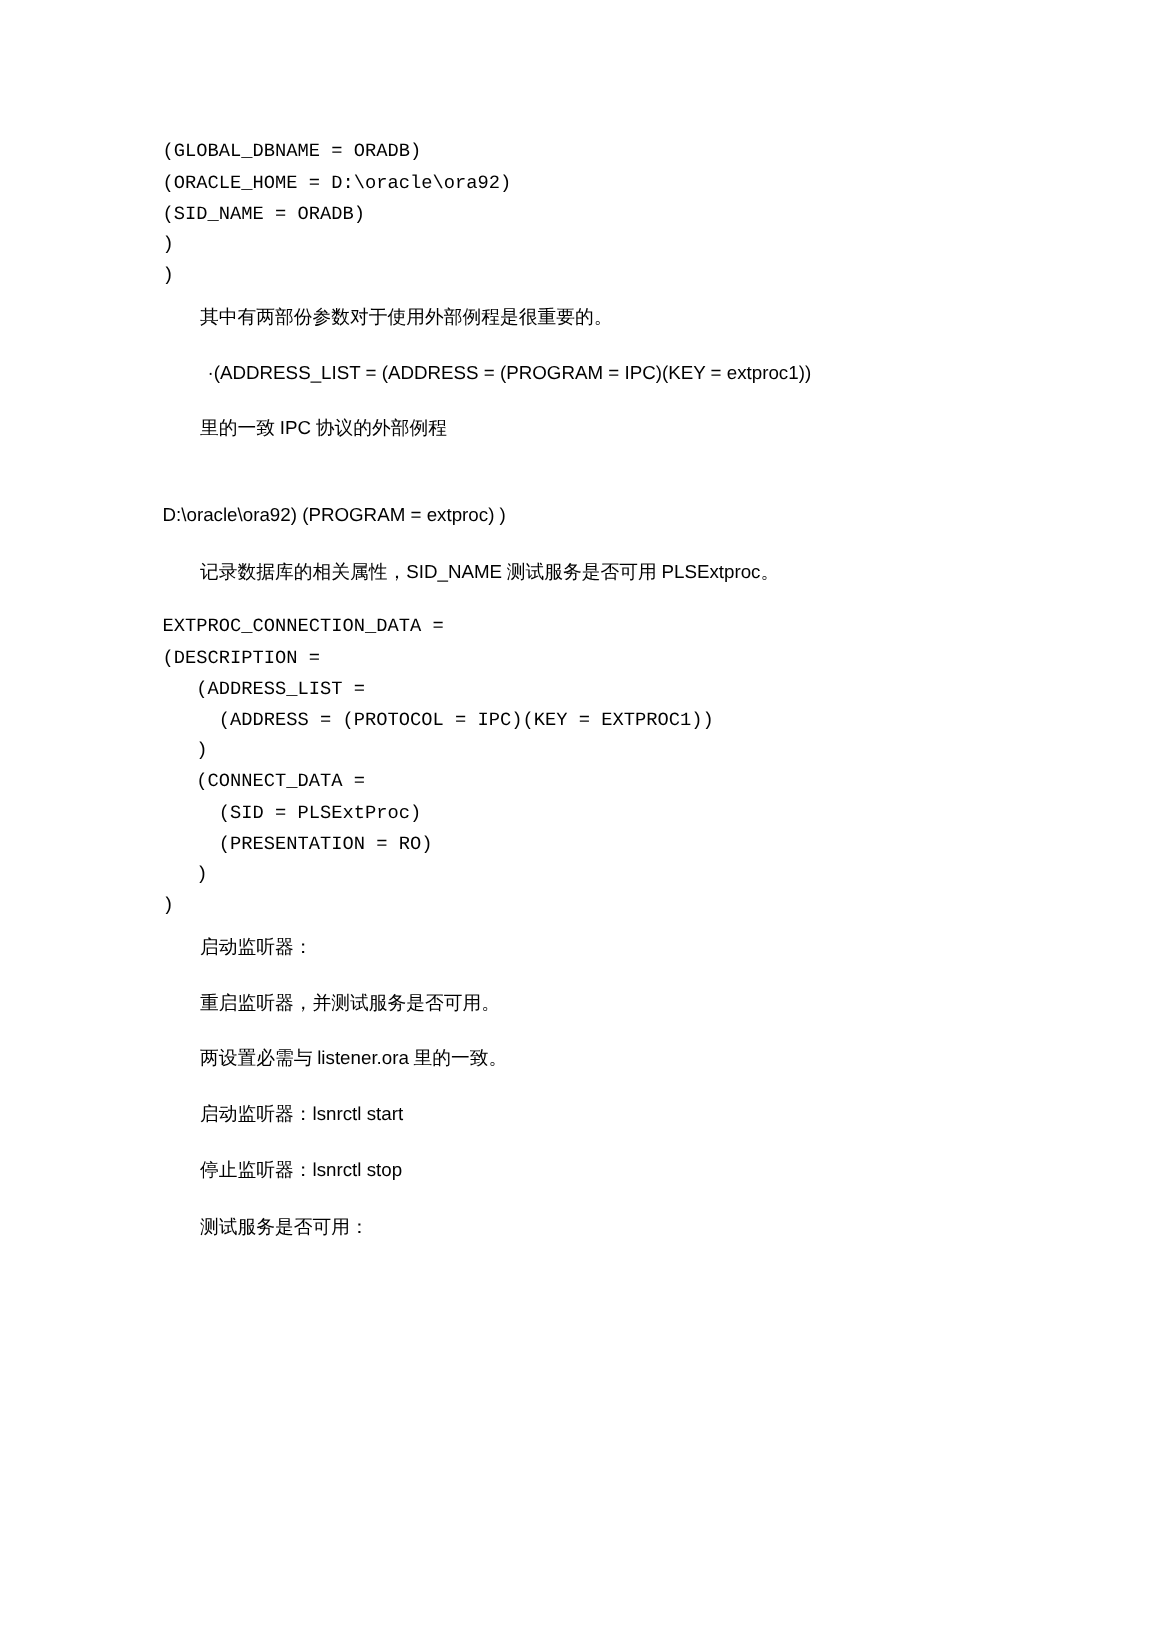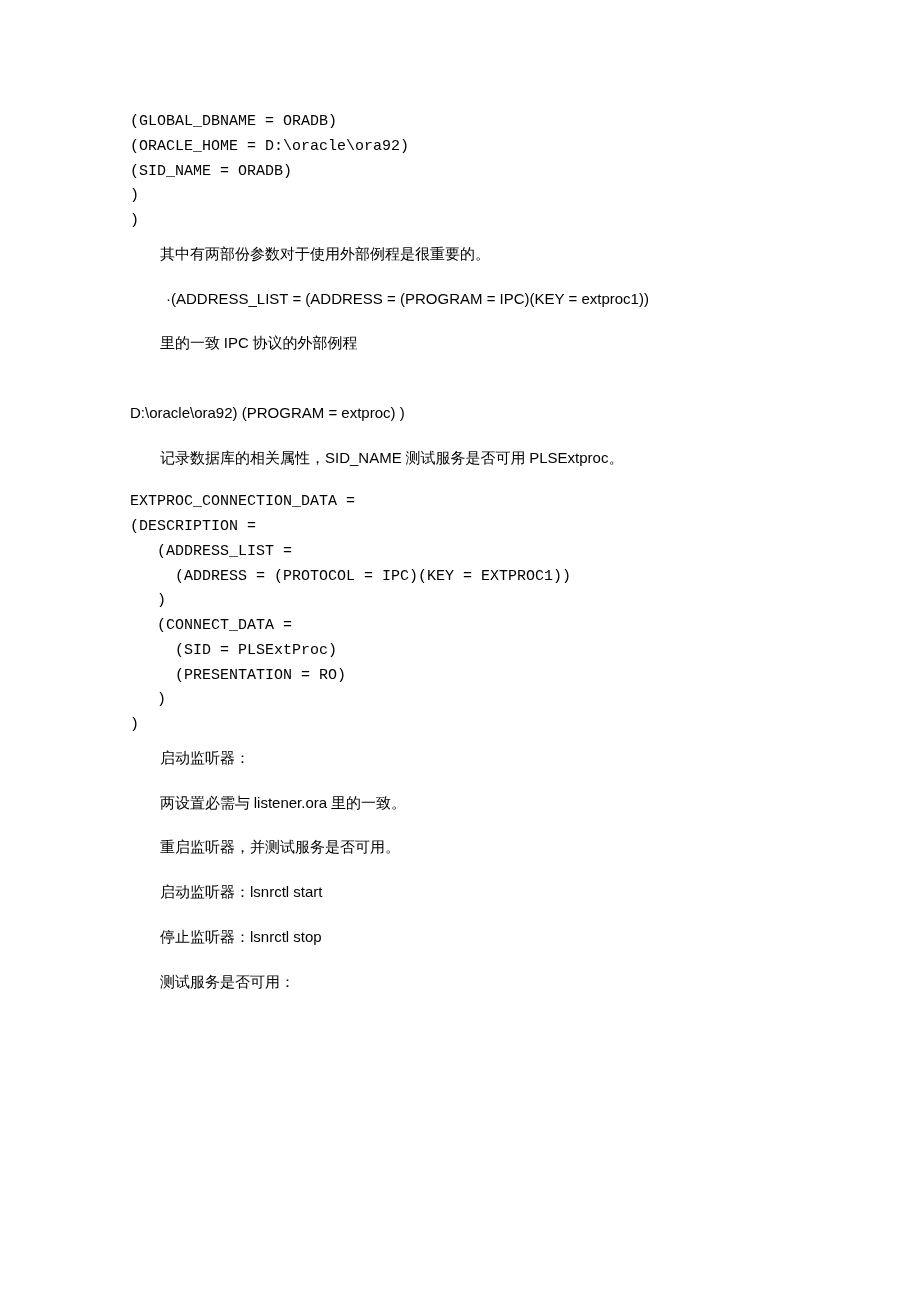--- a/index.html
+++ b/index.html
@@ -63,23 +63,23 @@
 <span>   (CONNECT_DATA =</span>
 <span>     (SID = PLSExtProc)</span>
 <span>     (PRESENTATION = RO)</span>
 <span>   )</span>
 <span>)</span></div>
 
   <p class="para indent1 mix">启动监听器：</p>
 
 
 
+  <p class="para indent1 mix">重启监听器，并测试服务是否可用。</p>
+
   <p class="para indent1 mix"><span>两设置必需与 </span><span class="sans-inline">listener.ora</span><span> 里的一致。</span></p>
-
-  <p class="para indent1 mix">重启监听器，并测试服务是否可用。</p>
 
   <p class="para indent1 mix"><span>启动监听器：</span><span class="sans-inline">lsnrctl start</span></p>
 
   <p class="para indent1 mix"><span>停止监听器：</span><span class="sans-inline">lsnrctl stop</span></p>
 
   <p class="para indent1 mix">测试服务是否可用：</p>
 
 </div>
 
 </body></html>

